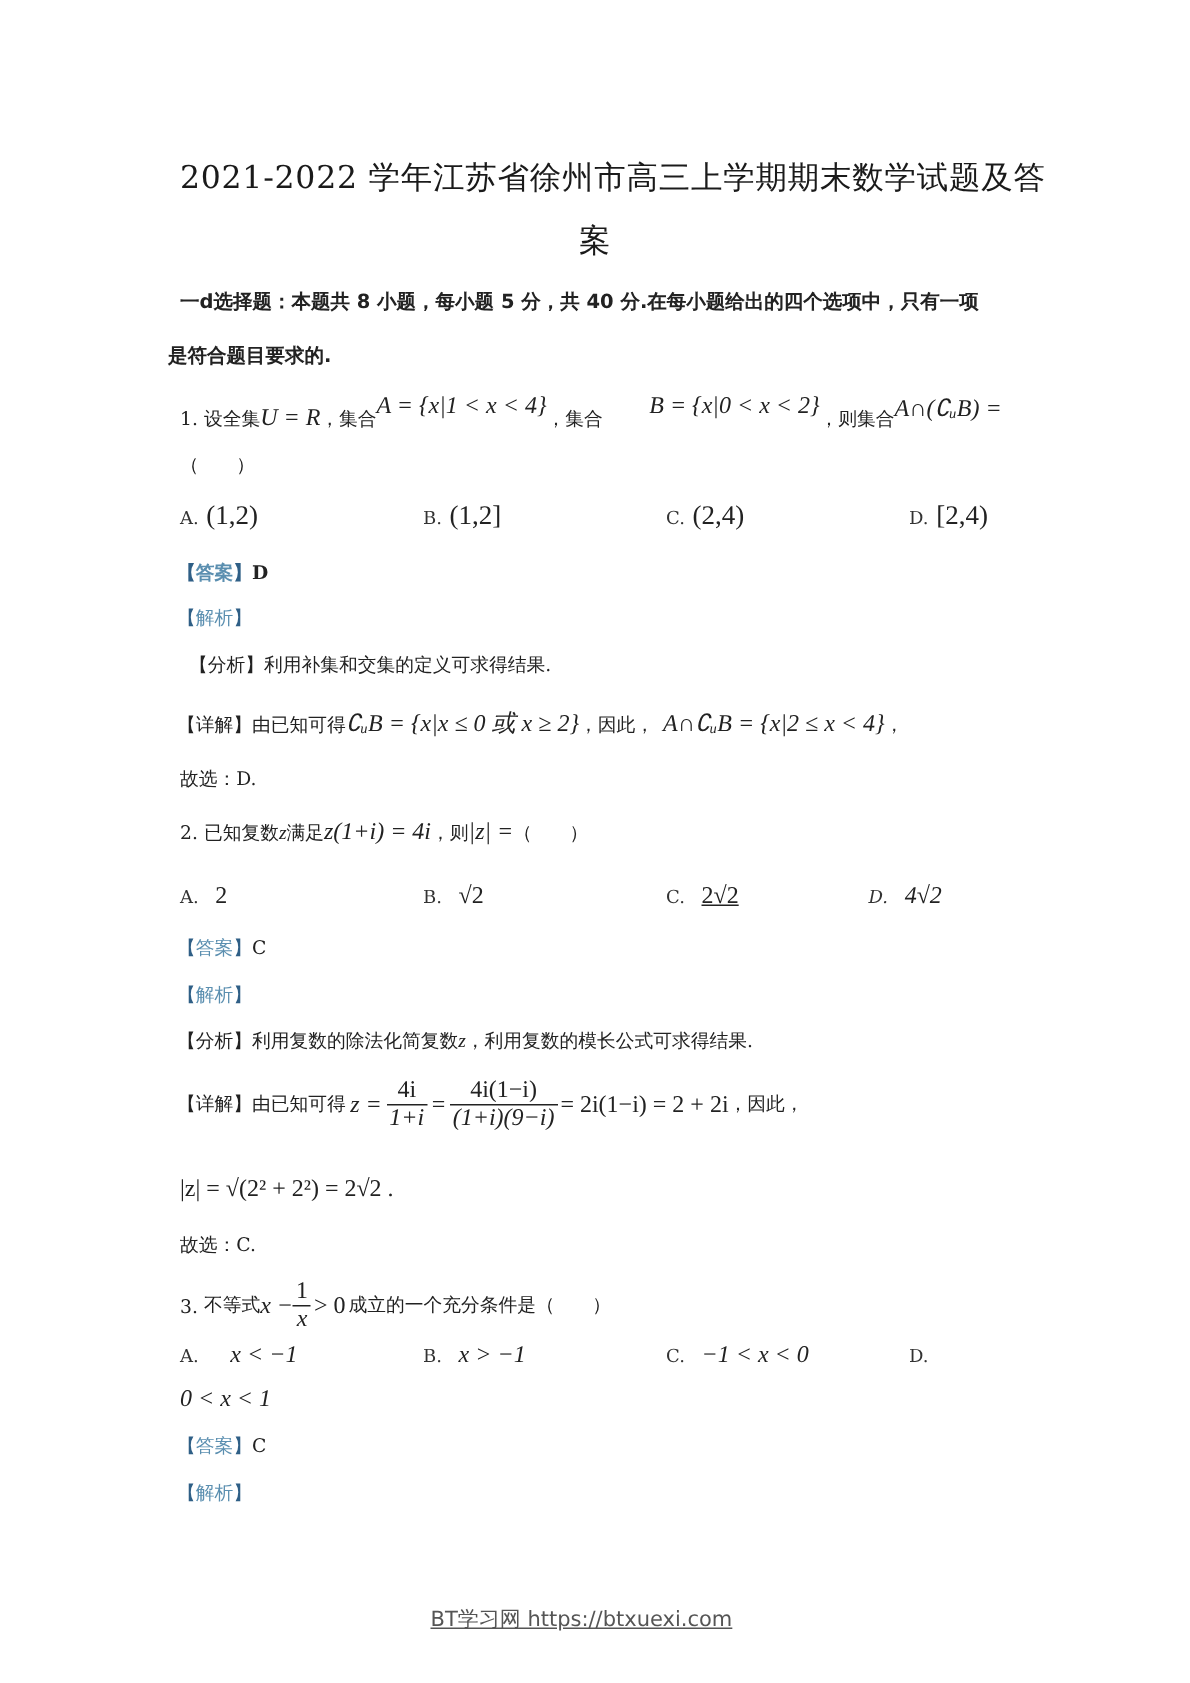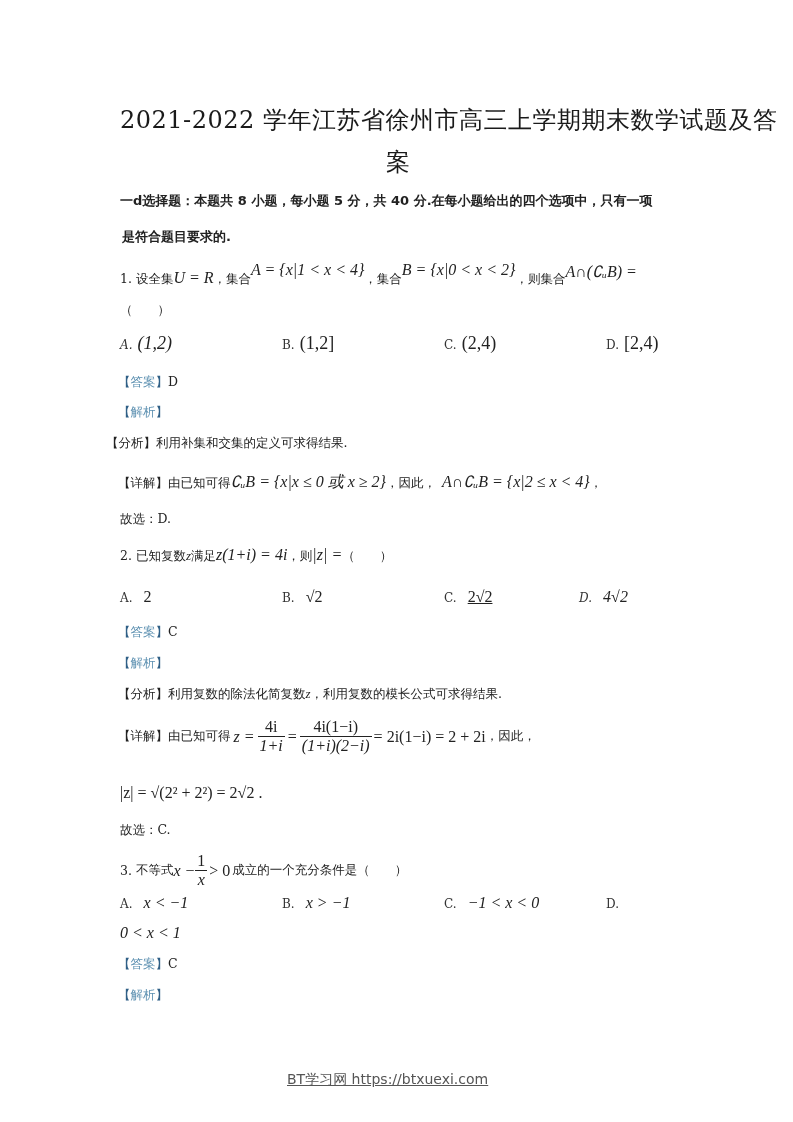--- a/index.html
+++ b/index.html
@@ -1,19 +1,19 @@
 <!DOCTYPE html>
 <html><head>
 <meta charset="utf-8">
 <style>
   html, body { margin: 0; padding: 0; background: #ffffff; }
   body { width: 793px; height: 1122px; position: relative; overflow: hidden;
          font-family: "DejaVu Serif", "Liberation Serif", serif; color: #222; }
   .abs { position: absolute; white-space: nowrap; }
-  .title { font-size: 24px; color: #1a1a1a; letter-spacing: 0.5px; }
+  .title { font-size: 21px; color: #1a1a1a; letter-spacing: 0.5px; }
   .section { font-size: 13px; font-family: "DejaVu Sans", "Liberation Sans", sans-serif; font-weight: bold; color: #222; }
   .txt { font-size: 12.5px; color: #222; }
   .math { font-family: "Liberation Serif", "DejaVu Serif", serif; font-size: 16px; font-style: italic; }
   .mathn { font-family: "Liberation Serif", "DejaVu Serif", serif; font-size: 16px; }
   .opt-label { font-size: 12px; color: #333; }
   .tag { font-size: 12.5px; color: #5b8fb0; }
   .tag .br { color: #2f5f86; }
   .tag-dark { font-size: 12.5px; color: #222; }
   .tag-dark .br { color: #222; }
   .frac { display: inline-block; vertical-align: middle; text-align: center; }
@@ -21,52 +21,52 @@
   .frac .den { display: block; line-height: 18px; padding: 0 2px; font-style: italic; }
   .footer { font-family: "DejaVu Sans", "Liberation Sans", sans-serif; font-size: 14px; color: #555; text-decoration: underline; }
 </style>
 </head>
 <body>
 
 <div class="abs title" style="left:120px; top:104px;">2021-2022 学年江苏省徐州市高三上学期期末数学试题及答</div>
 <div class="abs title" style="left:386px; top:146px;">案</div>
 
 <div class="abs section" style="left:120px; top:192px;">一d选择题：本题共 8 小题，每小题 5 分，共 40 分.在每小题给出的四个选项中，只有一项</div>
-<div class="abs section" style="left:122px; top:228px;">是符合题目要求的.</div>
+<div class="abs section" style="left:112px; top:228px;">是符合题目要求的.</div>
 
 <div class="abs txt" style="left:120px; top:268px;">
   <span>1.</span>
-  <span>设全集</span><span class="math">U = R</span><span>，集合</span><span class="math" style="position:relative; top:-8px;font-style:italic;">A = {x|1 &lt; x &lt; 4}</span><span>，集合</span><span class="math" style="position:relative; top:-8px;">B = {x|0 &lt; x &lt; 2}</span><span>，则集合</span><span class="math" style="position:relative; top:-6px;">A∩(∁ᵤB) =</span>
+  <span>设全集</span><span class="math">U = R</span><span>，集合</span><span class="math" style="position:relative; top:-8px;font-style:italic;">A = {x|1 &lt; x &lt; 4}</span><span>，集合</span><span class="math" style="position:relative; top:-8px;margin-left:31px;">B = {x|0 &lt; x &lt; 2}</span><span>，则集合</span><span class="math" style="position:relative; top:-6px;">A∩(∁ᵤB) =</span>
 </div>
 <div class="abs txt" style="left:120px; top:302px;">（　　）</div>
 
-<div class="abs" style="left:120px; top:333px;font-style:italic;">
+<div class="abs" style="left:120px; top:333px;">
   <span class="opt-label">A.</span>
   <span class="mathn" style="font-size:18px;">(1,2)</span>
 </div>
 <div class="abs" style="left:282px; top:333px;">
   <span class="opt-label">B.</span>
   <span class="mathn" style="font-size:18px;">(1,2]</span>
 </div>
 <div class="abs" style="left:444px; top:333px;">
   <span class="opt-label">C.</span>
   <span class="mathn" style="font-size:18px;">(2,4)</span>
 </div>
 <div class="abs" style="left:606px; top:333px;">
   <span class="opt-label">D.</span>
   <span class="mathn" style="font-size:18px;">[2,4)</span>
 </div>
 
-<div class="abs tag" style="left:118px; top:374px;">
+<div class="abs tag" style="left:118px; top:374px;font-weight:bold;">
   <span class="br">【</span><span>答案</span><span class="br">】</span><span style="color:#222;">D</span>
 </div>
 <div class="abs tag" style="left:118px; top:404px;">
   <span class="br">【</span><span>解析</span><span class="br">】</span>
 </div>
-<div class="abs tag-dark" style="left:106px; top:435px;">
+<div class="abs tag-dark" style="left:126px; top:435px;">
   <span class="br">【</span><span>分析</span><span class="br">】</span><span>利用补集和交集的定义可求得结果.</span>
 </div>
 <div class="abs tag-dark" style="left:118px; top:472px;">
   <span class="br">【</span><span>详解</span><span class="br">】</span><span>由已知可得</span><span class="math">∁ᵤB = {x|x ≤ 0 或 x ≥ 2}</span><span>，因此，</span><span class="math" style="margin-left:6px;">A∩∁ᵤB = {x|2 ≤ x &lt; 4}</span><span>，</span>
 </div>
 <div class="abs txt" style="left:120px; top:511px;">故选：D.</div>
 
 <div class="abs txt" style="left:120px; top:546px;">
   <span>2.</span>
   <span>已知复数</span><span class="math" style="font-size:13px;">z</span><span>满足</span><span class="math">z(1+i) = 4i</span><span>，则</span><span class="math">|z| =</span><span>（　　）</span>
@@ -105,21 +105,21 @@
     <span class="br">】</span>
     <span>由已知可得</span>
   <span class="math" style="margin:0 3px;">z =</span>
   <span class="frac mathn">
     <span class="num">4i</span>
     <span class="den">1+i</span>
   </span>
   <span class="mathn" style="margin:0 3px;">=</span>
   <span class="frac mathn">
     <span class="num">4i(1−i)</span>
-    <span class="den">(1+i)(2−i)</span>
+    <span class="den">(1+i)(9−i)</span>
   </span>
   <span class="mathn" style="margin-left:2px;">= 2i(1−i) = 2 + 2i</span>
   <span>，因此，</span>
 </div>
 
 <div class="abs mathn" style="left:120px; top:784px;">|z| = √(2² + 2²) = 2√2 .</div>
 <div class="abs txt" style="left:120px; top:822px;">故选：C.</div>
 
 <div class="abs txt" style="left:120px; top:852px; display:flex; align-items:center;">
   <span>3.</span>&nbsp;
@@ -128,21 +128,21 @@
   <span class="frac mathn">
     <span class="num">1</span>
     <span class="den" style="font-style:italic;">x</span>
   </span>
   <span class="mathn" style="margin:0 2px;">&gt; 0</span>
   <span>成立的一个充分条件是（　　）</span>
 </div>
 
 <div class="abs" style="left:120px; top:893px;">
   <span class="opt-label">A.</span>
-  <span class="math" style="margin-left:6px;">x &lt; −1</span>
+  <span class="math" style="margin-left:16px;">x &lt; −1</span>
 </div>
 <div class="abs" style="left:282px; top:893px;">
   <span class="opt-label">B.</span>
   <span class="math" style="margin-left:6px;">x &gt; −1</span>
 </div>
 <div class="abs" style="left:444px; top:893px;">
   <span class="opt-label">C.</span>
   <span class="math" style="margin-left:6px;">−1 &lt; x &lt; 0</span>
 </div>
 <div class="abs" style="left:606px; top:893px;">

